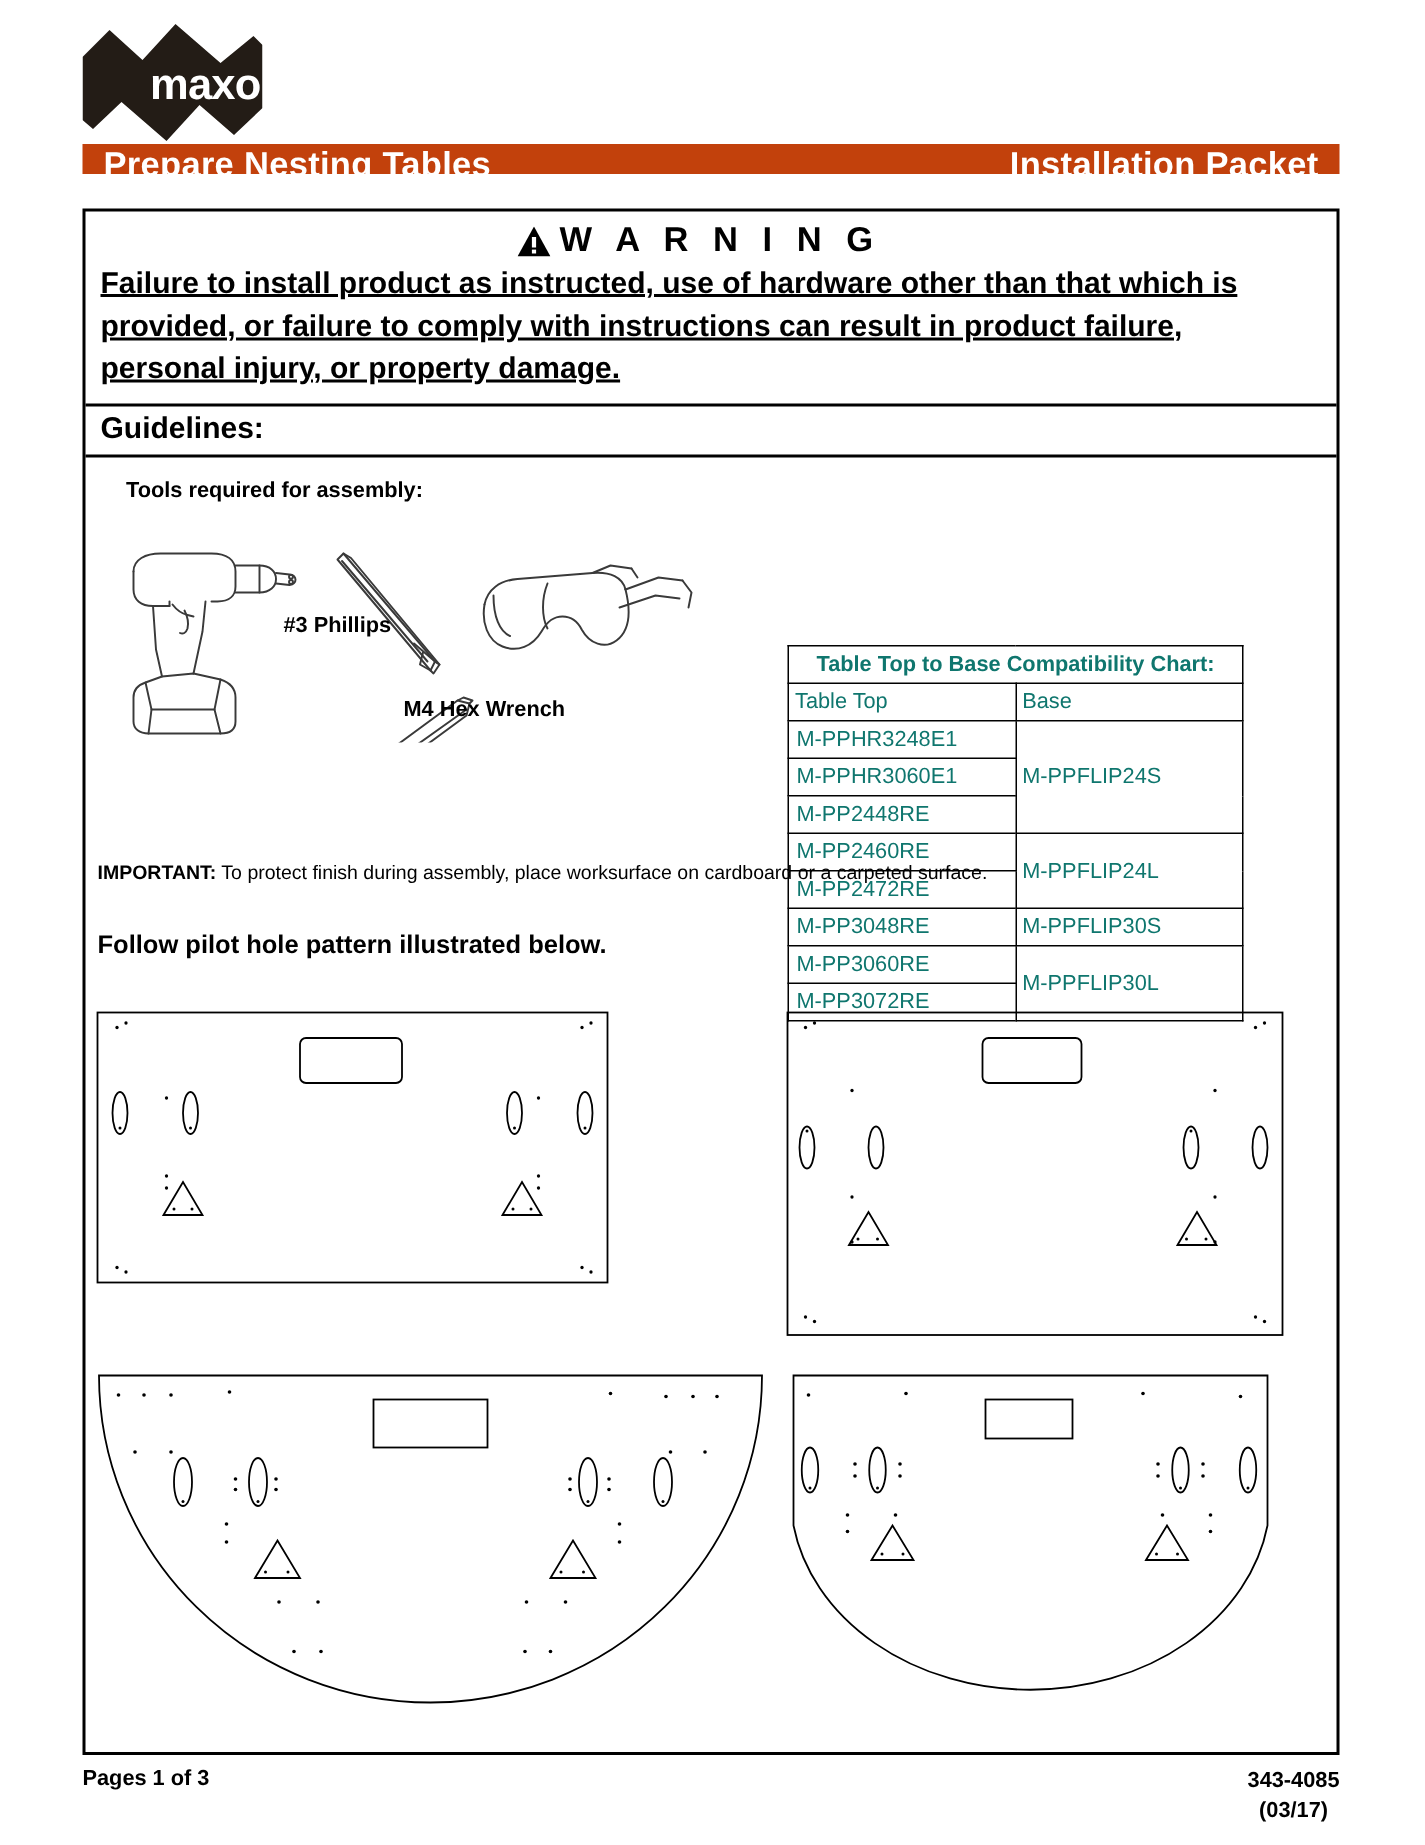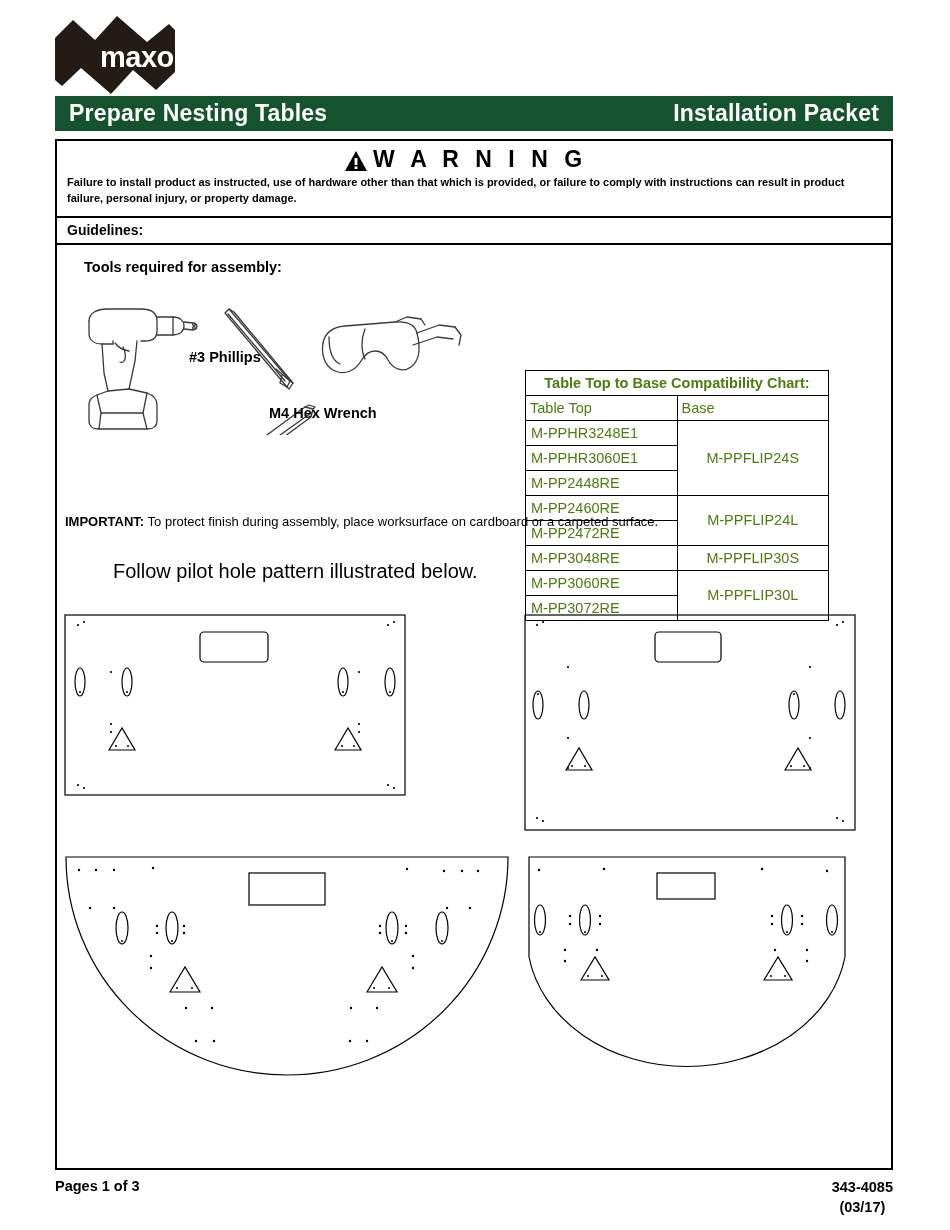--- a/index.html
+++ b/index.html
@@ -46,24 +46,23 @@
     vertical-align: super;
     font-weight: normal;
   }
 
   
   #title-bar {
     position: absolute;
     left: 55px;
     top: 96px;
     width: 838px;
-    height: 35px;
-    background: #14532d;
+    height: 20px;
+    background: #c2410c;
     display: flex;
-    align-items: center;
     justify-content: space-between;
     box-sizing: border-box;
     padding: 0 14px;
   }
   #title-bar .tb-text {
     color: #ffffff;
     font-size: 23px;
     font-weight: bold;
     letter-spacing: 0.2px;
   }
@@ -96,31 +95,32 @@
     gap: 6px;
   }
   .warn-tri {
     display: inline-block;
     width: 22px;
     height: 20px;
     position: relative;
     top: 1px;
   }
   #warning-body {
-    font-size: 11px;
+    font-size: 20px;
     font-weight: bold;
     line-height: 1.42;
     margin-top: 3px;
+    text-decoration: underline;
   }
 
   
   #guidelines-band {
     border-bottom: 2px solid #000;
     padding: 4px 10px 5px 10px;
-    font-size: 14px;
+    font-size: 20px;
     font-weight: bold;
   }
 
   
   #body-region {
     position: relative;
     height: 960px;
   }
 
   #tools-label {
@@ -156,50 +156,49 @@
     width: 304px;
     border-collapse: collapse;
     table-layout: fixed;
   }
   #compat-table td, #compat-table th {
     border: 1.6px solid #000;
     font-size: 14.5px;
     padding: 2px 4px;
     height: 20px;
     font-weight: normal;
-    color: #4d7c0f;
+    color: #0f766e;
   }
   #compat-table .tbl-title {
     text-align: center;
     font-weight: bold;
     font-size: 14.5px;
   }
   #compat-table .col-head {
     text-align: left;
     font-weight: normal;
   }
   #compat-table .tt-cell { text-align: left; padding-left: 5px; }
-  #compat-table .base-cell { text-align: center; vertical-align: middle; }
+  #compat-table .base-cell { vertical-align: middle; }
 
   #important-line {
     position: absolute;
     left: 8px;
     top: 269px;
     font-size: 13px;
     font-weight: normal;
   }
   #important-line b { font-weight: bold; }
 
   #follow-line {
     position: absolute;
     left: 8px;
     top: 315px;
-    font-size: 20px;
-    font-weight: normal;
-    margin-left: 48px;
+    font-size: 17px;
+    font-weight: bold;
   }
 
   
   .pilot-svg { position: absolute; }
   #pilot-1 { left: 5px;  top: 365px; }
   #pilot-2 { left: 465px; top: 365px; }
   #pilot-3 { left: 5px;  top: 600px; }
   #pilot-4 { left: 450px; top: 600px; }
 
   

